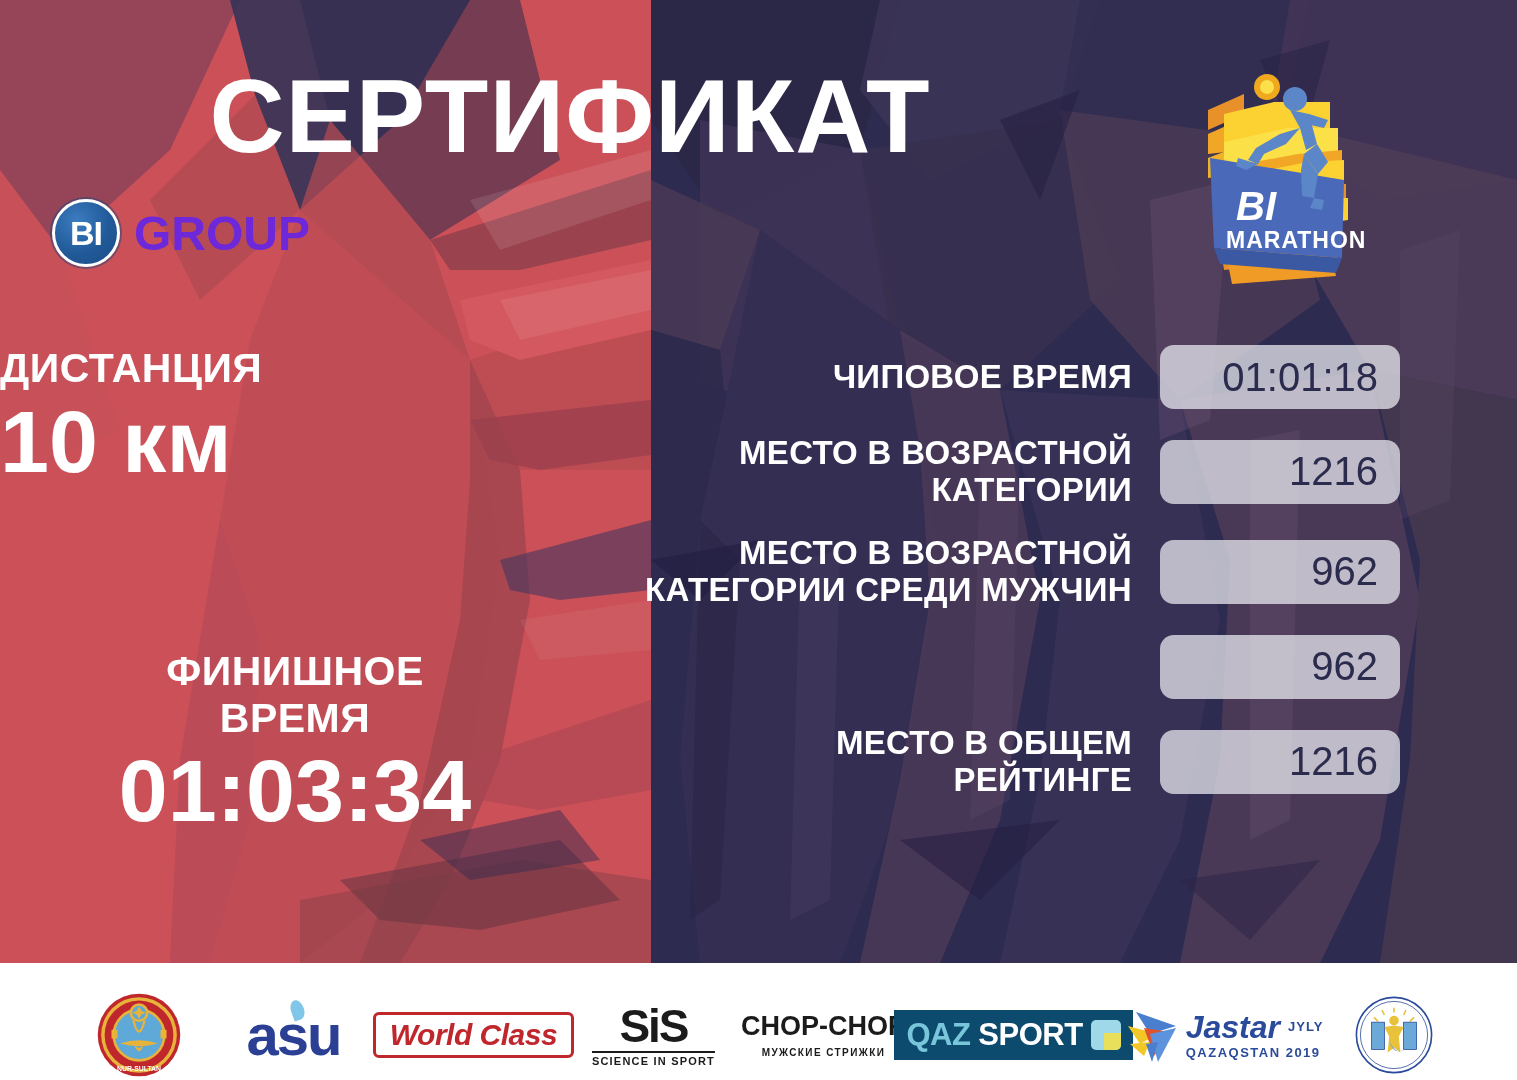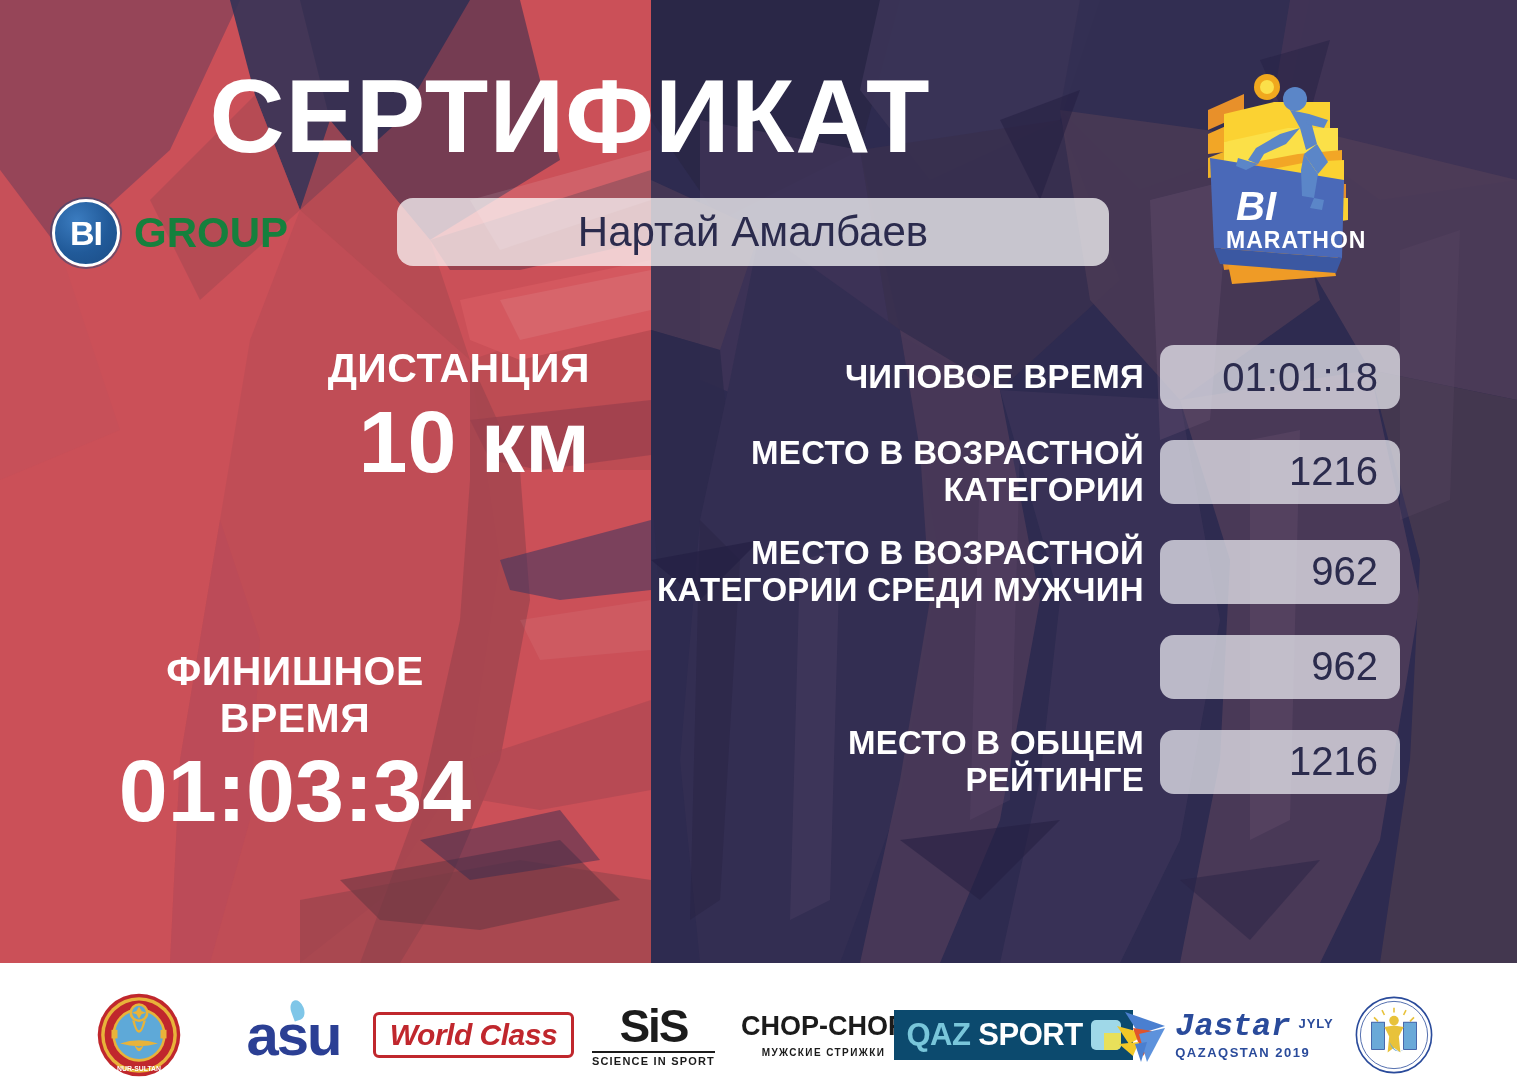--- a/index.html
+++ b/index.html
@@ -54,28 +54,28 @@
     width:68px; height:68px; border-radius:50%;
     background:radial-gradient(circle at 35% 30%, #3b7cc0 0%, #215a99 55%, #1b4c85 100%);
     border:3px solid #ffffff;
     display:flex; align-items:center; justify-content:center;
     box-shadow:0 0 0 2px rgba(30,70,120,.5);
   }
   .bi-circle span {
     font-size:34px; font-weight:bold; color:#ffffff; letter-spacing:-1px;
   }
   .bigroup-word {
-    font-size:42px; font-weight:600; color:#15803d; letter-spacing:0px;
+    font-size:48px; font-weight:600; color:#6d28d9; letter-spacing:0px;
   }
 
   
   .marathon { position:absolute; left:1178px; top:58px; width:200px; height:245px; }
 
   
-  .left-col { position:absolute; left:0px; top:345px; width:590px; text-align:right;padding-left:16px; }
+  .left-col { position:absolute; left:0px; top:345px; width:590px; text-align:left; }
   .l-label {
     font-size:41px; font-weight:bold; color:#ffffff;
     letter-spacing:0.5px; line-height:1.14;
   }
   .l-value {
     font-size:88px; font-weight:bold; color:#ffffff;
     line-height:1.05; margin-top:4px; white-space:nowrap;
   }
   .left-block-2 { position:absolute; left:0px; top:648px; width:590px; text-align:center; }
 
@@ -84,21 +84,21 @@
     position:absolute; left:600px; top:345px;
     width:800px;
   }
   .stat-row {
     display:flex; align-items:center; justify-content:flex-end;
   }
   .stat-label {
     flex:1 1 auto; text-align:right;
     font-size:33px; font-weight:bold; color:#ffffff;
     line-height:1.12; letter-spacing:0.3px;
-    padding-right:16px;
+    padding-right:28px;
   }
   .stat-pill {
     flex:0 0 auto;
     width:240px; height:64px;
     border-radius:14px;
     background:rgba(233,233,240,0.74);
     display:flex; align-items:center; justify-content:flex-end;
     padding-right:22px;
   }
   .stat-pill span {
@@ -160,21 +160,21 @@
     width:30px; height:30px; border-radius:5px; background:#9fd8e8;
     display:flex; align-items:flex-end; justify-content:flex-end;
   }
   .qaz-sq i {
     display:block; width:17px; height:17px; border-radius:0 0 5px 0; background:#e8e05a;
   }
   .jastar-wrap { display:flex; align-items:center; gap:4px; }
   .jastar-txt { text-align:left; line-height:1; }
   .jastar-main {
     font-size:32px; font-style:italic; font-weight:bold; color:#2a4b9b;
-    font-family:Liberation Mono, monospace; white-space:nowrap;
+    font-family:Liberation Sans, sans-serif; white-space:nowrap;
   }
   .jastar-jyly {
     font-size:13px; font-weight:bold; color:#2a4b9b; letter-spacing:1px;
     vertical-align:super;
     padding-left:8px;
   }
   .jastar-sub {
     font-size:13px; font-weight:bold; color:#2a4b9b; letter-spacing:1.5px;
     margin-top:3px; white-space:nowrap;
   }
@@ -261,23 +261,20 @@
 
         <polygon points="470,200 651,150 651,200 500,250" fill="#ffffff" opacity="0.10"></polygon>
         <polygon points="500,300 651,270 651,310 520,340" fill="#ffffff" opacity="0.08"></polygon>
         <polygon points="520,620 651,600 651,650 540,660" fill="#ffffff" opacity="0.06"></polygon>
       </g>
     </svg>
   </div>
 
   <div class="title">СЕРТИФИКАТ</div>
 
-  <div class="name-pill">
-    <span>Нартай Амалбаев</span>
-  </div>
 
   <div class="bigroup">
     <div class="bi-circle">
       <span>BI</span>
     </div>
     <div class="bigroup-word">GROUP</div>
   </div>
 
   <div class="marathon">
     <svg viewBox="0 0 200 245" width="200" height="245">

